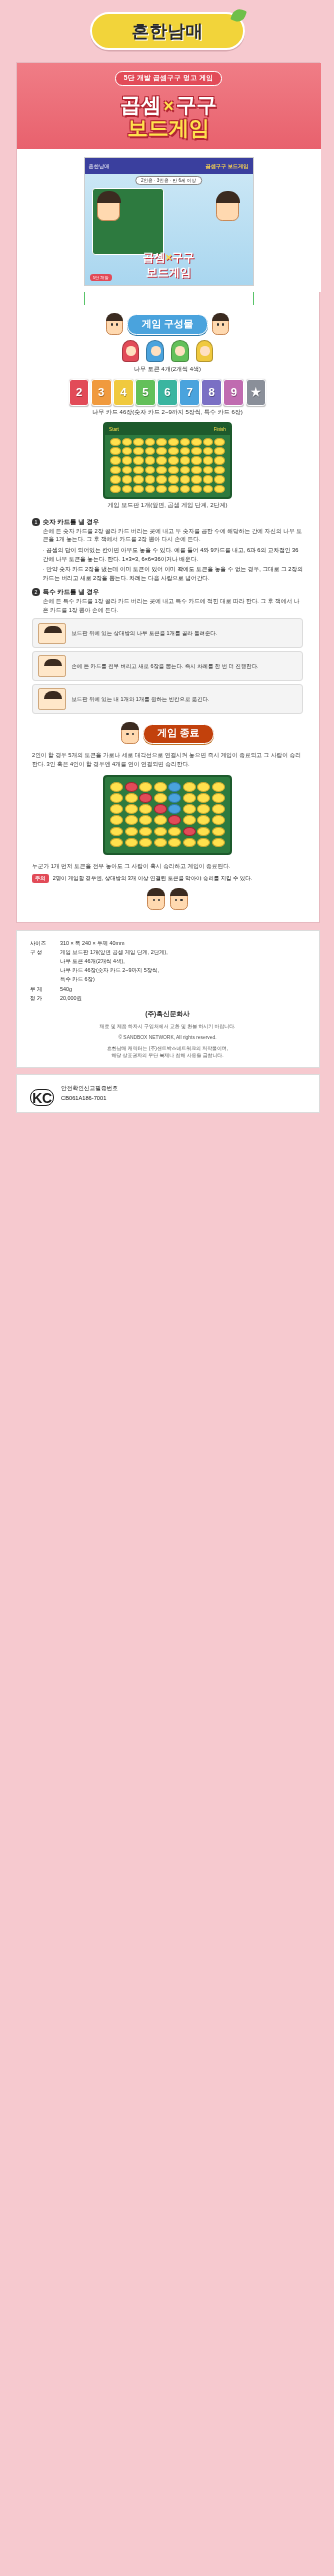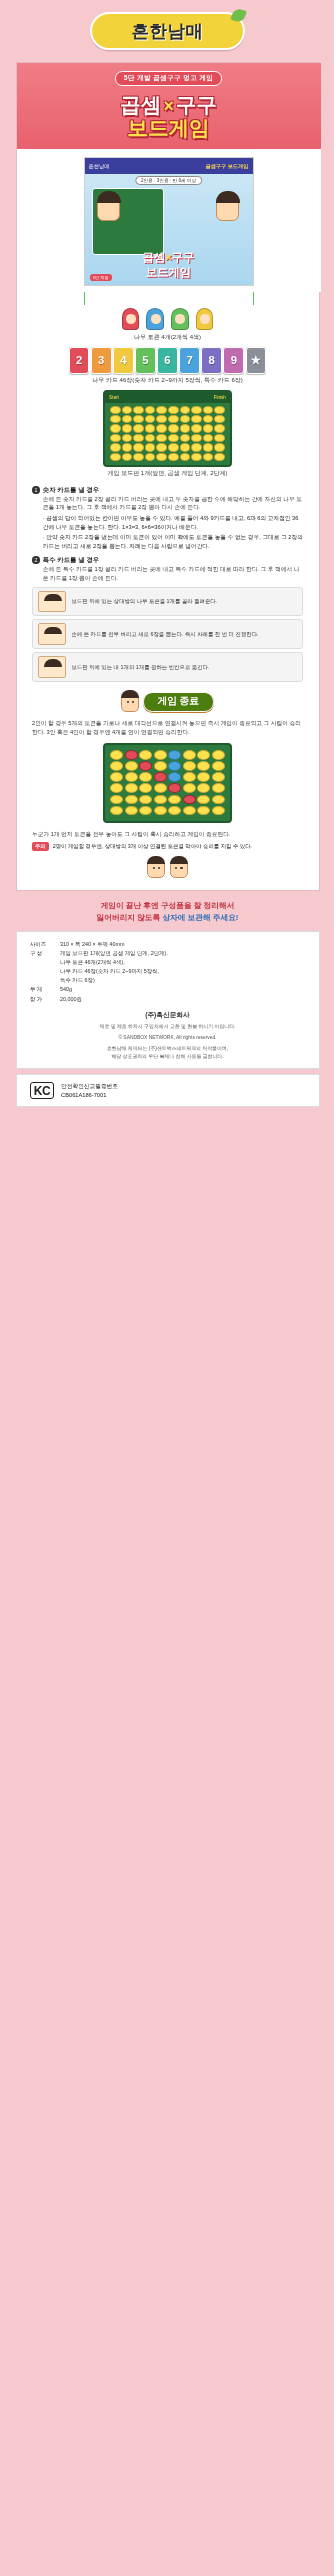--- a/index.html
+++ b/index.html
@@ -202,21 +202,21 @@
     background: #4aa3dd;
     color: #fff;
     font-size: 9.8px;
     font-weight: bold;
     border-radius: 9.3px;
     border: 1.5px solid #ffffff;
     box-shadow: 0 1px 0 #2f7bab;
     padding: 2.6px 13.4px;
   }
   .sec-head .pill.green { background: #63c05a; box-shadow: 0 1px 0 #46913f; }
-  .sec-head .pill.orange { background: #4d7c0f; box-shadow: 0 1px 0 #c0762a; font-family: Liberation Serif, serif; }
+  .sec-head .pill.orange { background: #c2410c; box-shadow: 0 1px 0 #c0762a; }
   .mini-kid {
     width: 17.5px; height: 20.6px;
     background: #ffd9b0;
     border: 1px solid #c98a58;
     border-radius: 8.2px 8.2px 5.2px 5.2px;
     position: relative;
   }
   .mini-kid .hair { position:absolute; left:-1px; top:-2.1px; width:17.5px; height:8.2px; background:#3b2b20; border-radius:8.8px 8.8px 0 0; }
   .mini-kid .eye { position:absolute; top:8.2px; width:2.1px;height:2.1px;background:#333;border-radius:50%;}
   .mini-kid .eye.l{left:4.1px;} .mini-kid .eye.r{right:4.1px;}
@@ -381,23 +381,23 @@
   .spec .legal { text-align:center; font-size: 4.9px; color:#555; margin-top: 3.1px; line-height:1.6; }
   .kc {
     width: 304px; margin: 5.2px auto 0 auto;
     background: #fff; border: 0.5px solid #dcdcdc;
     display: flex; align-items: center; gap: 7.2px;
     padding: 6.2px 13.4px;
   }
   .kc .mark {
     flex: 0 0 auto;
     width: 24px; height: 17.5px;
-    border: 1px solid #222; border-radius: 3px;
+    border: 1px solid #222; border-radius: 8px;
     display:flex; align-items:center; justify-content:center;
-    font-size: 12px; font-weight: bold; letter-spacing: -0.5px;
+    font-size: 14px; font-weight: bold; letter-spacing: -0.5px; margin-top: 8px;
   }
   .kc .lines { font-size: 5.7px; line-height: 1.6; }
   .spacer { height: 13.4px; }
 </style>
 </head>
 <body>
 
 <div class="page">
 
   <div class="brand-bar">
@@ -433,20 +433,33 @@
           </div>
         <div class="ribbon-sm">5단 개발</div>
         <div class="bottom-title">
           <span>곱셈</span><span class="y">×</span><span>구구</span>
           <div>보드게임</div>
         </div>
       </div>
     </div>
     <div class="green-rules"></div>
 
+    <div class="sec-head">
+      <div class="mini-kid">
+          <div class="hair"></div>
+          <div class="eye l"></div>
+          <div class="eye r"></div>
+        </div>
+      <div class="pill">게임 구성물</div>
+      <div class="mini-kid">
+          <div class="hair"></div>
+          <div class="eye l"></div>
+          <div class="eye r"></div>
+        </div>
+    </div>
 
     <div class="comp-block">
       <div class="tokens-row">
         <div class="token" style="background:#e24b58">
             <span class="face"></span>
           </div>
         <div class="token" style="background:#4aa3dd">
             <span class="face"></span>
           </div>
         <div class="token" style="background:#63c05a">
@@ -661,26 +674,20 @@
           <div class="eye r"></div>
         </div>
       <div class="mini-kid">
           <div class="hair"></div>
           <div class="eye l"></div>
           <div class="eye r"></div>
         </div>
     </div>
   </div>
 
-  <div class="closing">
-    <div>게임이 끝난 후엔 구성품을 잘 정리해서</div>
-    <div>
-      <span>잃어버리지 않도록 </span><span class="blue">상자에 보관해 주세요!</span>
-    </div>
-  </div>
 
   <div class="spec">
     <div class="row">
       <div class="k">사이즈</div>
       <div class="v">310 × 폭 240 × 두께 40mm</div>
     </div>
     <div class="row">
       <div class="k">구 성</div>
       <div class="v" style="white-space:pre-line">게임 보드판 1개(앞면 곱셈 게임 단계, 2단계),
 나무 토큰 46개(2개씩 4색),

